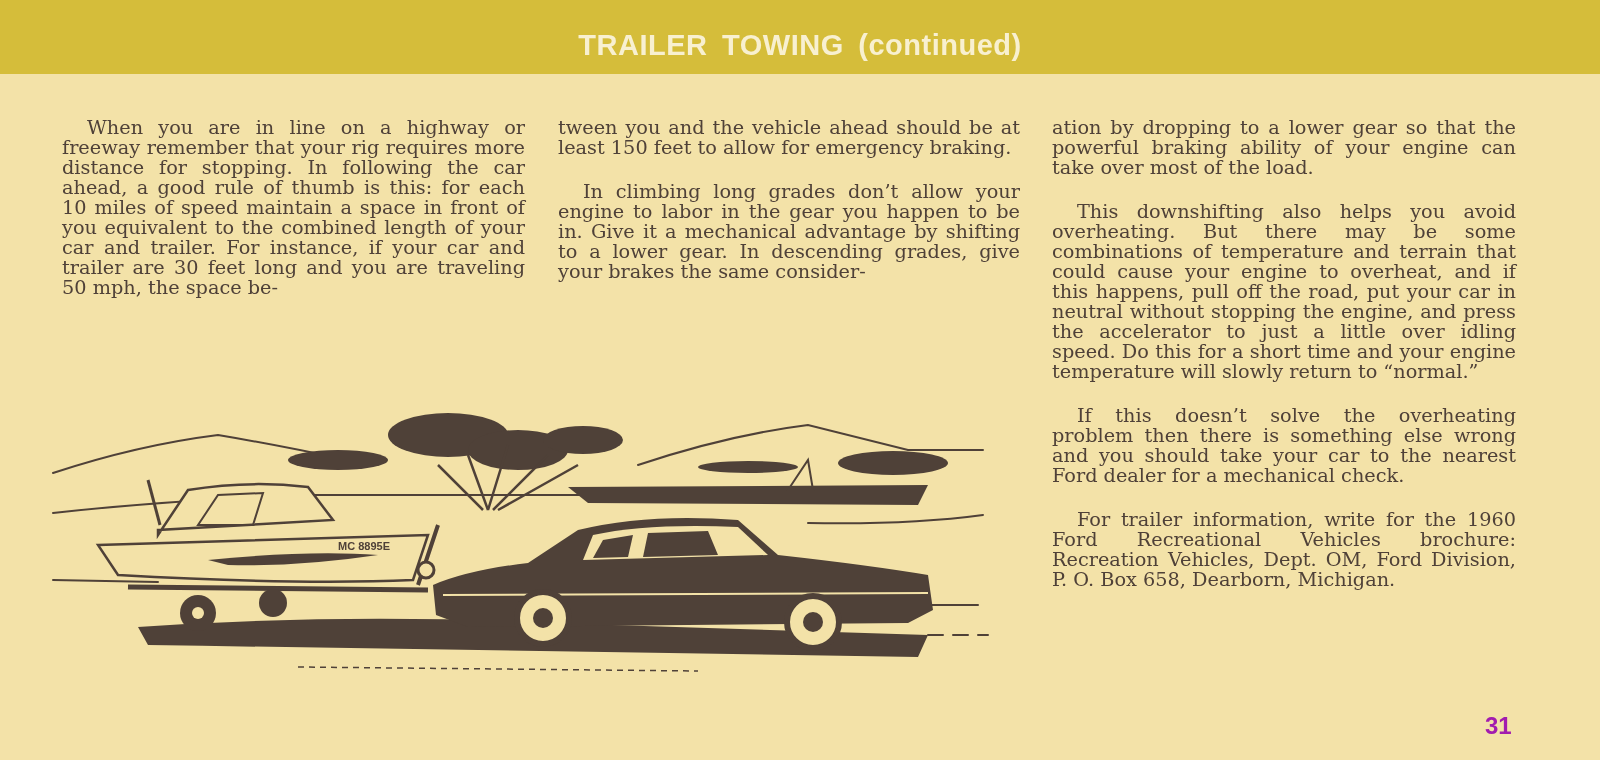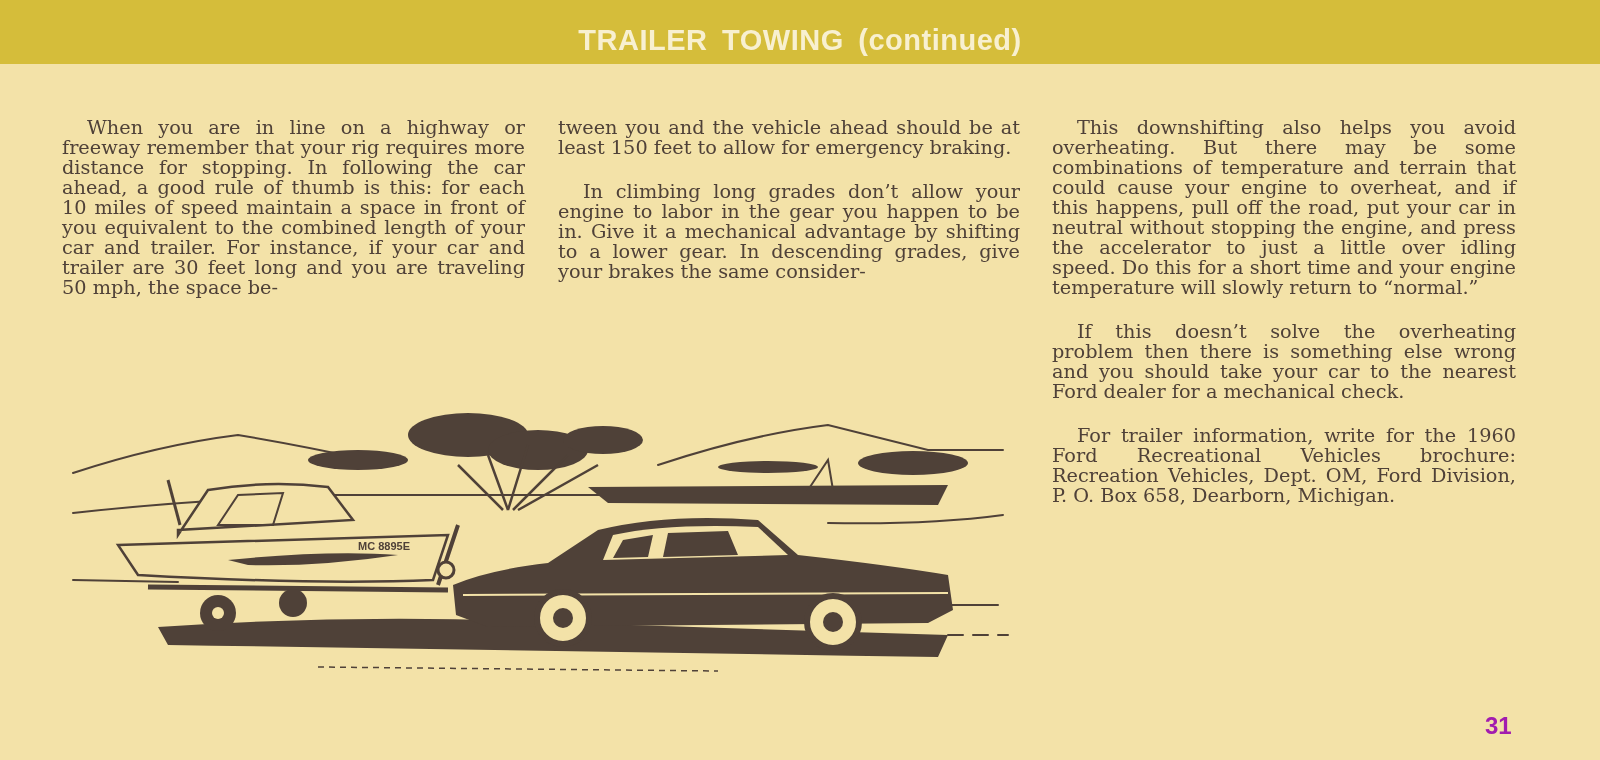--- a/index.html
+++ b/index.html
@@ -4,41 +4,41 @@
   <style>
     html, body { margin: 0; padding: 0; }
     body {
       width: 1600px; height: 760px; overflow: hidden;
       background: #f3e2a8;
       position: relative;
       font-family: "DejaVu Serif", "Liberation Serif", serif;
       color: #4f4138;
     }
     .header-band {
-      position: absolute; left: 0; top: 0; width: 1600px; height: 64px;
+      position: absolute; left: 0; top: 0; width: 1600px; height: 74px;
       background: #d5bd3a;
       display: flex; align-items: center; justify-content: center;
     }
     .header-title {
       font-family: "Liberation Sans", "DejaVu Sans", sans-serif;
       font-weight: bold; font-size: 29px; letter-spacing: 0.5px;
       color: #f8f0d0; margin-top: 16px; word-spacing: 6px;
     }
     .col {
       position: absolute; top: 118px;
       font-size: 19.3px; line-height: 20px;
       text-align: justify;
     }
     .col p { margin: 0 0 24px 0; text-indent: 25px; }
     .col p.cont { text-indent: 0; }
     #col1 { left: 62px; width: 463px; }
     #col2 { left: 558px; width: 462px; }
     #col3 { left: 1052px; width: 464px; }
     .illustration {
-      position: absolute; left: 68px; top: 395px; width: 960px; height: 290px;
+      position: absolute; left: 48px; top: 395px; width: 960px; height: 290px;
     }
     .page-number {
       position: absolute; left: 1485px; top: 712px;
       font-family: "Liberation Sans", "DejaVu Sans", sans-serif;
       font-weight: bold; font-size: 24px; color: #a21caf;
     }
   </style>
 </head>
 <body>
 
@@ -49,20 +49,21 @@
 <div class="col" id="col1">
   <p>When you are in line on a highway or freeway remember that your rig requires more distance for stopping. In following the car ahead, a good rule of thumb is this: for each 10 miles of speed maintain a space in front of you equivalent to the combined length of your car and trailer. For instance, if your car and trailer are 30 feet long and you are traveling 50 mph, the space be-</p>
 </div>
 
 <div class="col" id="col2">
   <p class="cont">tween you and the vehicle ahead should be at least 150 feet to allow for emergency braking.</p>
   <p>In climbing long grades don’t allow your engine to labor in the gear you happen to be in. Give it a mechanical advantage by shifting to a lower gear. In descending grades, give your brakes the same consider-</p>
 </div>
 
 <div class="col" id="col3">
+  <p class="cont">ation by dropping to a lower gear so that the powerful braking ability of your engine can take over most of the load.</p>
   <p>This downshifting also helps you avoid overheating. But there may be some combinations of temperature and terrain that could cause your engine to overheat, and if this happens, pull off the road, put your car in neutral without stopping the engine, and press the accelerator to just a little over idling speed. Do this for a short time and your engine temperature will slowly return to “normal.”</p>
   <p>If this doesn’t solve the overheating problem then there is something else wrong and you should take your car to the nearest Ford dealer for a mechanical check.</p>
   <p>For trailer information, write for the 1960 Ford Recreational Vehicles brochure: Recreation Vehicles, Dept. OM, Ford Division, P. O. Box 658, Dearborn, Michigan.</p>
 </div>
 
 <div class="illustration">
   <svg width="960" height="290" viewBox="0 0 960 290" xmlns="http://www.w3.org/2000/svg">
     <g fill="none" stroke="#4f4138" stroke-width="2" stroke-linecap="round">
 
       <path d="M5 78 Q90 50 170 40 Q230 50 300 65"></path>

